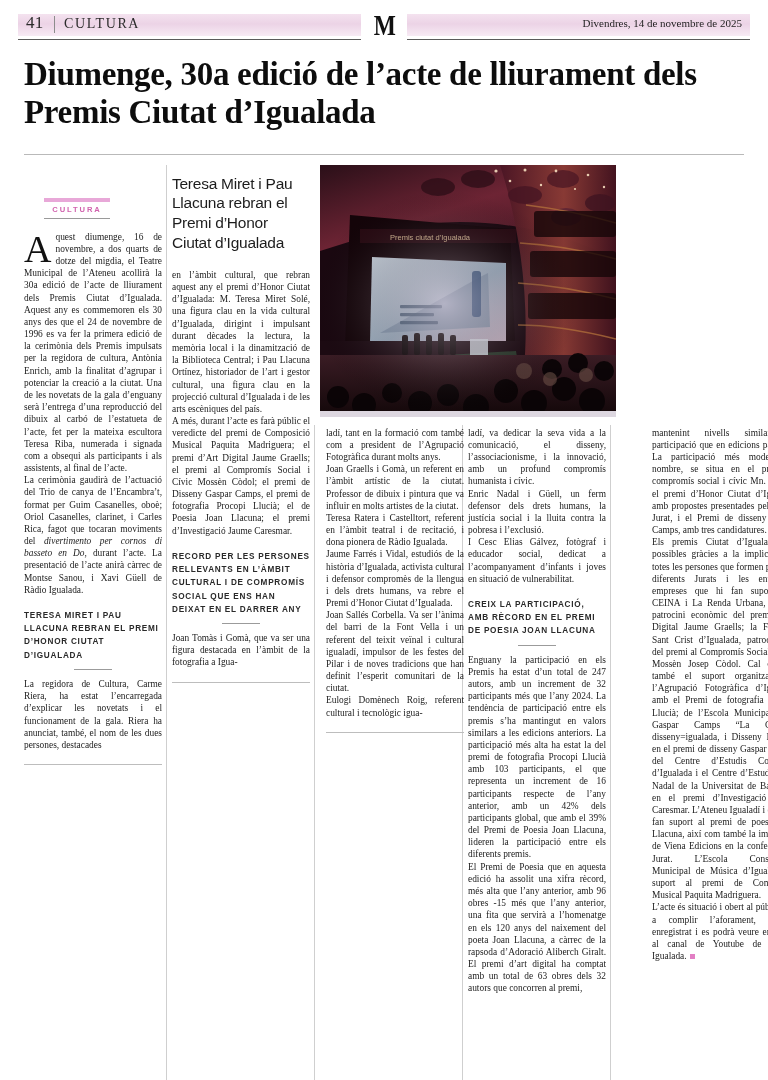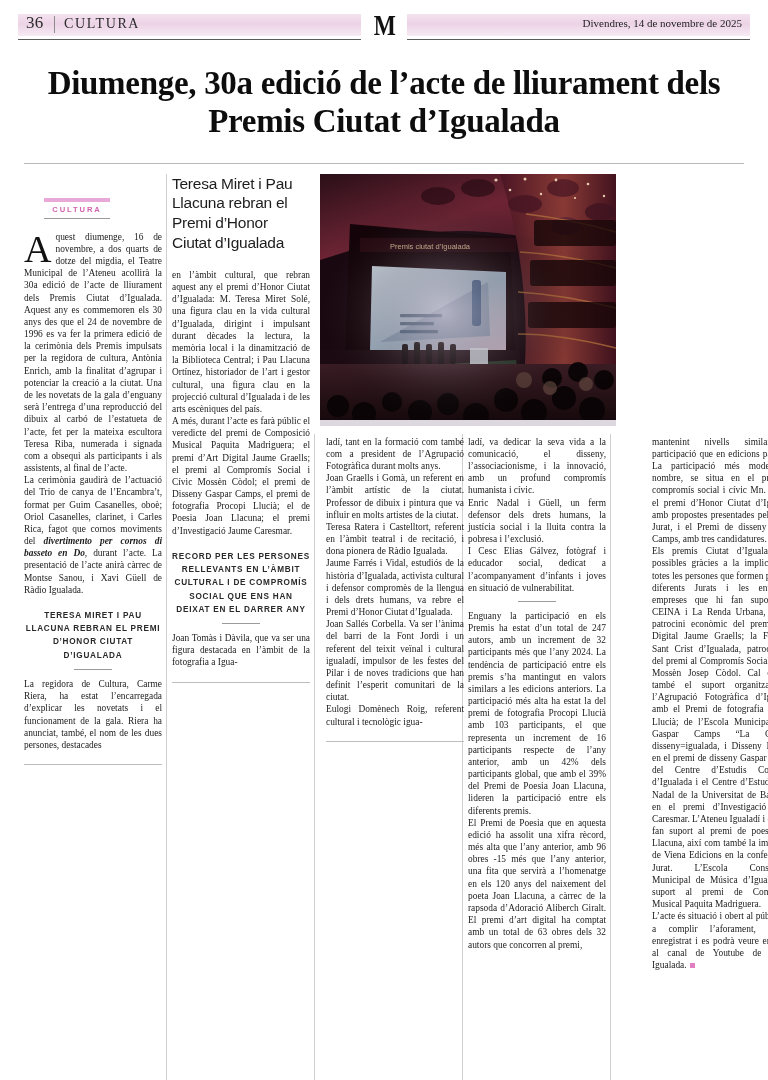--- a/index.html
+++ b/index.html
@@ -97,47 +97,46 @@
     position: absolute;
     right: 8px;
     top: 9px;
     font-size: 11px;
     font-family: "Liberation Serif", serif;
     color: #1f1f1f;
   }
 
   
   .headline {
-    margin-top: 20px;
+    margin-top: 11px;
     font-family: "Liberation Serif", serif;
     font-weight: bold;
     font-size: 33px;
     line-height: 1.16;
     letter-spacing: -0.3px;
     color: #0d0d0d;
     padding: 0 6px;
-    text-align: center;
   }
 
   .headline-rule {
     margin: 14px 6px 0 6px;
     height: 1px;
     background: #b9b9b9;
   }
 
   
   .body-area {
     position: relative;
     margin-top: 10px;
     height: 930px;
   }
 
   .col {
     position: absolute;
-    top: 0;
+    top: 9px;
     width: 138px;
     font-size: 9.4px;
     line-height: 1.295;
     text-align: justify;
     font-family: "Liberation Serif", serif;
     color: #1b1b1b;
     hyphens: manual;
   }
   .col p { margin: 0; }
 
@@ -205,21 +204,21 @@
     margin-bottom: 16px;
   }
 
   
   .subhead {
     font-family: "Liberation Sans", sans-serif;
     font-size: 8.2px;
     font-weight: bold;
     letter-spacing: 0.75px;
     line-height: 1.62;
-    text-align: center;
+    text-align: left;
     color: #2a2a2a;
     margin: 13px 0 0 0;
   }
   .subhead-rule {
     width: 38px;
     height: 1px;
     background: #9b9b9b;
     margin: 7px auto 8px auto;
   }
 
@@ -231,21 +230,21 @@
 
   .end-mark {
     display: inline-block;
     width: 5px;
     height: 5px;
     background: #e27fc4;
     margin-left: 3px;
     vertical-align: baseline;
   }
 
-  em { font-style: italic; font-weight: bold; }
+  em { font-style: italic; }
 
   
   .photo {
     position: absolute;
     left: 302px;
     top: 0px;
     width: 296px;
     height: 252px;
     overflow: hidden;
     background: #1b0c14;
@@ -259,21 +258,21 @@
   }
 </style>
 </head>
 <body>
 
 <div class="page">
 
   <div class="masthead">
     <div class="masthead-band"></div>
     <div class="masthead-rule"></div>
-    <div class="masthead-folio">36</div>
+    <div class="masthead-folio">41</div>
     <div class="masthead-sep"></div>
     <div class="masthead-section">CULTURA</div>
     <div class="masthead-logo">
       <span>M</span>
     </div>
     <div class="masthead-date">Divendres, 14 de novembre de 2025</div>
   </div>
 
   <h1 class="headline">Diumenge, 30a edició de l’acte de lliurament dels Premis Ciutat d’Igualada</h1>
   <div class="headline-rule"></div>
@@ -401,53 +400,54 @@
 
     <div class="col col-1">
       <div class="kicker">
         <div class="kicker-bar"></div>
         <div class="kicker-text">CULTURA</div>
         <div class="kicker-rule"></div>
       </div>
 
       <p class="dropcap-para"><span class="dropcap">A</span><span>quest diumenge, 16 de novembre, a dos quarts de dotze del migdia, el Teatre Municipal de l’Ateneu acollirà la 30a edició de l’acte de lliurament dels Premis Ciutat d’Igualada. Aquest any es commemoren els 30 anys des que el 24 de novembre de 1996 es va fer la primera edició de la cerimònia dels Premis impulsats per la regidora de cultura, Antònia Enrich, amb la finalitat d’agrupar i potenciar la creació a la ciutat. Una de les novetats de la gala d’enguany serà l’entrega d’una reproducció del dibuix al carbó de l’estatueta de l’acte, fet per la mateixa escultora Teresa Riba, numerada i signada com a obsequi als participants i als assistents, al final de l’acte.</span></p>
 
-      <p><span>La cerimònia gaudirà de l’actuació del Trio de canya de l’Encambra’t, format per Guim Casanelles, oboè; Oriol Casanelles, clarinet, i Carles Rica, fagot que cornos moviments del </span><em>divertimento per cornos di basseto en Do</em><span>, durant l’acte. La presentació de l’acte anirà càrrec de Montse Sanou, i Xavi Güell de Ràdio Igualada.</span></p>
+      <p><span>La cerimònia gaudirà de l’actuació del Trio de canya de l’Encambra’t, format per Guim Casanelles, oboè; Oriol Casanelles, clarinet, i Carles Rica, fagot que tocaran moviments del </span><em>divertimento per cornos di basseto en Do</em><span>, durant l’acte. La presentació de l’acte anirà càrrec de Montse Sanou, i Xavi Güell de Ràdio Igualada.</span></p>
 
       <div class="subhead">TERESA MIRET I PAU LLACUNA REBRAN EL PREMI D’HONOR CIUTAT D’IGUALADA</div>
       <div class="subhead-rule"></div>
 
       <p>La regidora de Cultura, Carme Riera, ha estat l’encarregada d’explicar les novetats i el funcionament de la gala. Riera ha anunciat, també, el nom de les dues persones, destacades</p>
       <div class="section-rule"></div>
     </div>
 
     <div class="col col-2">
       <div class="deck">Teresa Miret i Pau Llacuna rebran el Premi d’Honor Ciutat d’Igualada</div>
       <p>en l’àmbit cultural, que rebran aquest any el premi d’Honor Ciutat d’Igualada: M. Teresa Miret Solé, una figura clau en la vida cultural d’Igualada, dirigint i impulsant durant dècades la lectura, la memòria local i la dinamització de la Biblioteca Central; i Pau Llacuna Ortínez, historiador de l’art i gestor cultural, una figura clau en la projecció cultural d’Igualada i de les arts escèniques del país.</p>
       <p>A més, durant l’acte es farà públic el veredicte del premi de Composició Musical Paquita Madriguera; el premi d’Art Digital Jaume Graells; el premi al Compromís Social i Cívic Mossèn Còdol; el premi de Disseny Gaspar Camps, el premi de fotografia Procopi Llucià; el de Poesia Joan Llacuna; el premi d’Investigació Jaume Caresmar.</p>
       <div class="subhead">RECORD PER LES PERSONES RELLEVANTS EN L’ÀMBIT CULTURAL I DE COMPROMÍS SOCIAL QUE ENS HAN DEIXAT EN EL DARRER ANY</div>
       <div class="subhead-rule"></div>
-      <p>Joan Tomàs i Dàvila, que va ser una figura destacada en l’àmbit de la fotografia a Igua-</p>
+      <p>Joan Tomàs i Gomà, que va ser una figura destacada en l’àmbit de la fotografia a Igua-</p>
       <div class="section-rule"></div>
     </div>
 
     <div class="col col-3" style="top:262px;">
       <p>ladí, tant en la formació com també com a president de l’Agrupació Fotogràfica durant molts anys.</p>
       <p>Joan Graells i Gomà, un referent en l’àmbit artístic de la ciutat. Professor de dibuix i pintura que va influir en molts artistes de la ciutat.</p>
       <p>Teresa Ratera i Castelltort, referent en l’àmbit teatral i de recitació, i dona pionera de Ràdio Igualada.</p>
       <p>Jaume Farrés i Vidal, estudiós de la història d’Igualada, activista cultural i defensor compromès de la llengua i dels drets humans, va rebre el Premi d’Honor Ciutat d’Igualada.</p>
-      <p>Joan Sallés Corbella. Va ser l’ànima del barri de la Font Jordi i un referent del teixit veïnal i cultural igualadí, impulsor de les festes del Pilar i de noves tradicions que han definit l’esperit comunitari de la ciutat.</p>
+      <p>Joan Sallés Corbella. Va ser l’ànima del barri de la Font Vella i un referent del teixit veïnal i cultural igualadí, impulsor de les festes del Pilar i de noves tradicions que han definit l’esperit comunitari de la ciutat.</p>
       <p>Eulogi Domènech Roig, referent cultural i tecnològic igua-</p>
       <div class="section-rule"></div>
     </div>
 
     <div class="col col-4" style="top:262px;">
       <p>ladí, va dedicar la seva vida a la comunicació, el disseny, l’associacionisme, i la innovació, amb un profund compromís humanista i cívic.</p>
       <p>Enric Nadal i Güell, un ferm defensor dels drets humans, la justícia social i la lluita contra la pobresa i l’exclusió.</p>
       <p>I Cesc Elias Gálvez, fotògraf i educador social, dedicat a l’acompanyament d’infants i joves en situació de vulnerabilitat.</p>
+      <div class="subhead">CREIX LA PARTICIPACIÓ, AMB RÈCORD EN EL PREMI DE POESIA JOAN LLACUNA</div>
       <div class="subhead-rule"></div>
       <p>Enguany la participació en els Premis ha estat d’un total de 247 autors, amb un increment de 32 participants més que l’any 2024. La tendència de participació entre els premis s’ha mantingut en valors similars a les edicions anteriors. La participació més alta ha estat la del premi de fotografia Procopi Llucià amb 103 participants, el que representa un increment de 16 participants respecte de l’any anterior, amb un 42% dels participants global, que amb el 39% del Premi de Poesia Joan Llacuna, lideren la participació entre els diferents premis.</p>
       <p>El Premi de Poesia que en aquesta edició ha assolit una xifra rècord, més alta que l’any anterior, amb 96 obres -15 més que l’any anterior, una fita que servirà a l’homenatge en els 120 anys del naixement del poeta Joan Llacuna, a càrrec de la rapsoda d’Adoració Aliberch Giralt. El premi d’art digital ha comptat amb un total de 63 obres dels 32 autors que concorren al premi,</p>
     </div>
 
     <div class="col col-5" style="top:262px;margin-left:36px;">
       <p>mantenint nivells similars de participació que en edicions passades. La participació més modesta en nombre, se situa en el premi al compromís social i cívic Mn. Còdol i el premi d’Honor Ciutat d’Igualada, amb propostes presentades pel mateix Jurat, i el Premi de disseny Gaspar Camps, amb tres candidatures.</p>
       <p>Els premis Ciutat d’Igualada són possibles gràcies a la implicació de totes les persones que formen part dels diferents Jurats i les entitats i empreses que hi fan suport com CEINA i La Renda Urbana, amb el patrocini econòmic del premi d’Art Digital Jaume Graells; la Fundació Sant Crist d’Igualada, patrocinadors del premi al Compromís Social i Cívic Mossèn Josep Còdol. Cal destacar també el suport organitzatiu de l’Agrupació Fotogràfica d’Igualada, amb el Premi de fotografia Procopi Llucià; de l’Escola Municipal d’Art Gaspar Camps “La Gaspar”, disseny=igualada, i Disseny Marked, en el premi de disseny Gaspar Camps; del Centre d’Estudis Comarcals d’Igualada i el Centre d’Estudis Jordi Nadal de la Universitat de Barcelona en el premi d’Investigació Jaume Caresmar. L’Ateneu Igualadí i el CECI fan suport al premi de poesia Joan Llacuna, així com també la implicació de Viena Edicions en la confecció del Jurat. L’Escola Conservatori Municipal de Música d’Igualada, fa suport al premi de Composició Musical Paquita Madriguera.</p>
       <p><span>L’acte és situació i obert al públic, fins a complir l’aforament, i serà enregistrat i es podrà veure en diferit al canal de Youtube de Cultura Igualada.</span><span class="end-mark"></span></p>
     </div>

